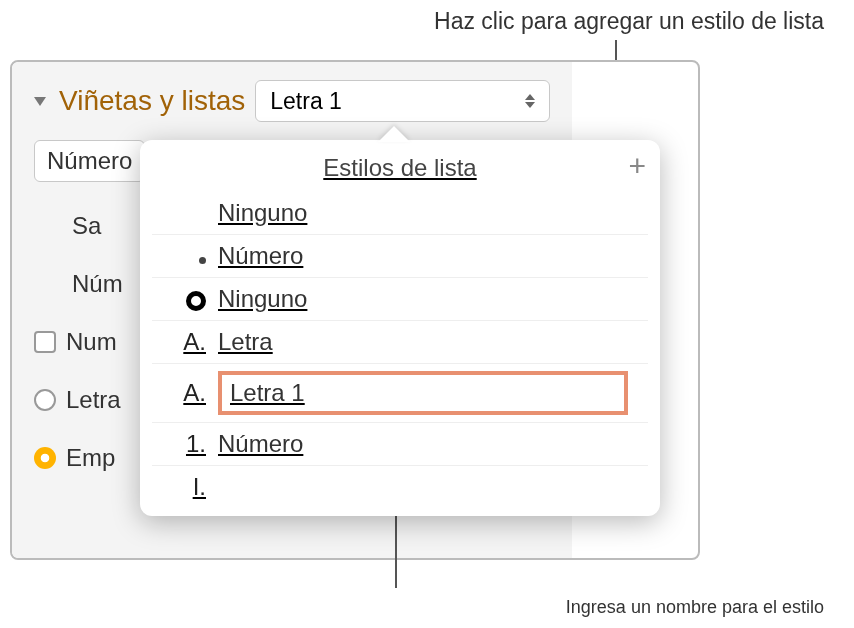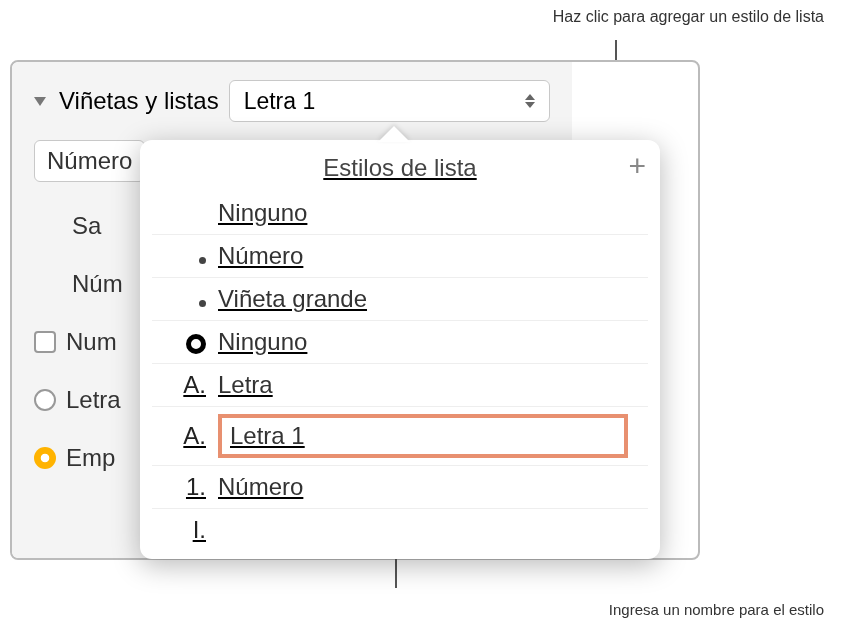--- a/index.html
+++ b/index.html
@@ -14,36 +14,36 @@
       background: #fff;
       position: relative;
       overflow: hidden;
     }
     .callout-top {
       position: absolute;
       top: 8px;
       left: 130px;
       right: 30px;
       text-align: right;
-      font-size: 16px;
+      font-size: 23px;
       color: #333;
     }
     .callout-line-top {
       position: absolute;
       top: 40px;
       left: 615px;
       width: 2px;
       height: 120px;
       background: #555;
     }
     .callout-bottom {
       position: absolute;
       bottom: 10px;
       right: 30px;
-      font-size: 15px;
+      font-size: 18px;
       color: #333;
     }
     .callout-line-bottom {
       position: absolute;
       top: 478px;
       left: 395px;
       width: 2px;
       height: 110px;
       background: #555;
     }
@@ -74,22 +74,22 @@
     }
     .section-toggle {
       width: 0;
       height: 0;
       border-left: 6px solid transparent;
       border-right: 6px solid transparent;
       border-top: 9px solid #777;
       margin-right: 3px;
     }
     .section-label {
-      font-size: 24px;
-      color: #000000;
+      font-size: 28px;
+      color: #a16207;
     }
     .style-select {
       flex: 1;
       background: #fff;
       border: 1px solid #c8c8c8;
       border-radius: 6px;
       padding: 6px 14px;
       font-size: 23px;
       display: flex;
       align-items: center;
@@ -307,24 +307,20 @@
     <div class="style-item">
       <span class="marker-col"></span>
       <span class="label-col">Ninguno</span>
     </div>
 
     <div class="style-item">
       <span class="marker-col"><span class="marker-bullet"></span></span>
       <span class="label-col">Número</span>
     </div>
 
-    <div class="style-item">
-      <span class="marker-col"><span class="marker-bullet"></span></span>
-      <span class="label-col">Viñeta grande</span>
-    </div>
 
     <div class="style-item">
       <span class="marker-col"><span class="marker-image-ring"></span></span>
       <span class="label-col">Ninguno</span>
     </div>
 
     <div class="style-item">
       <span class="marker-col">A.</span>
       <span class="label-col">Letra</span>
     </div>

